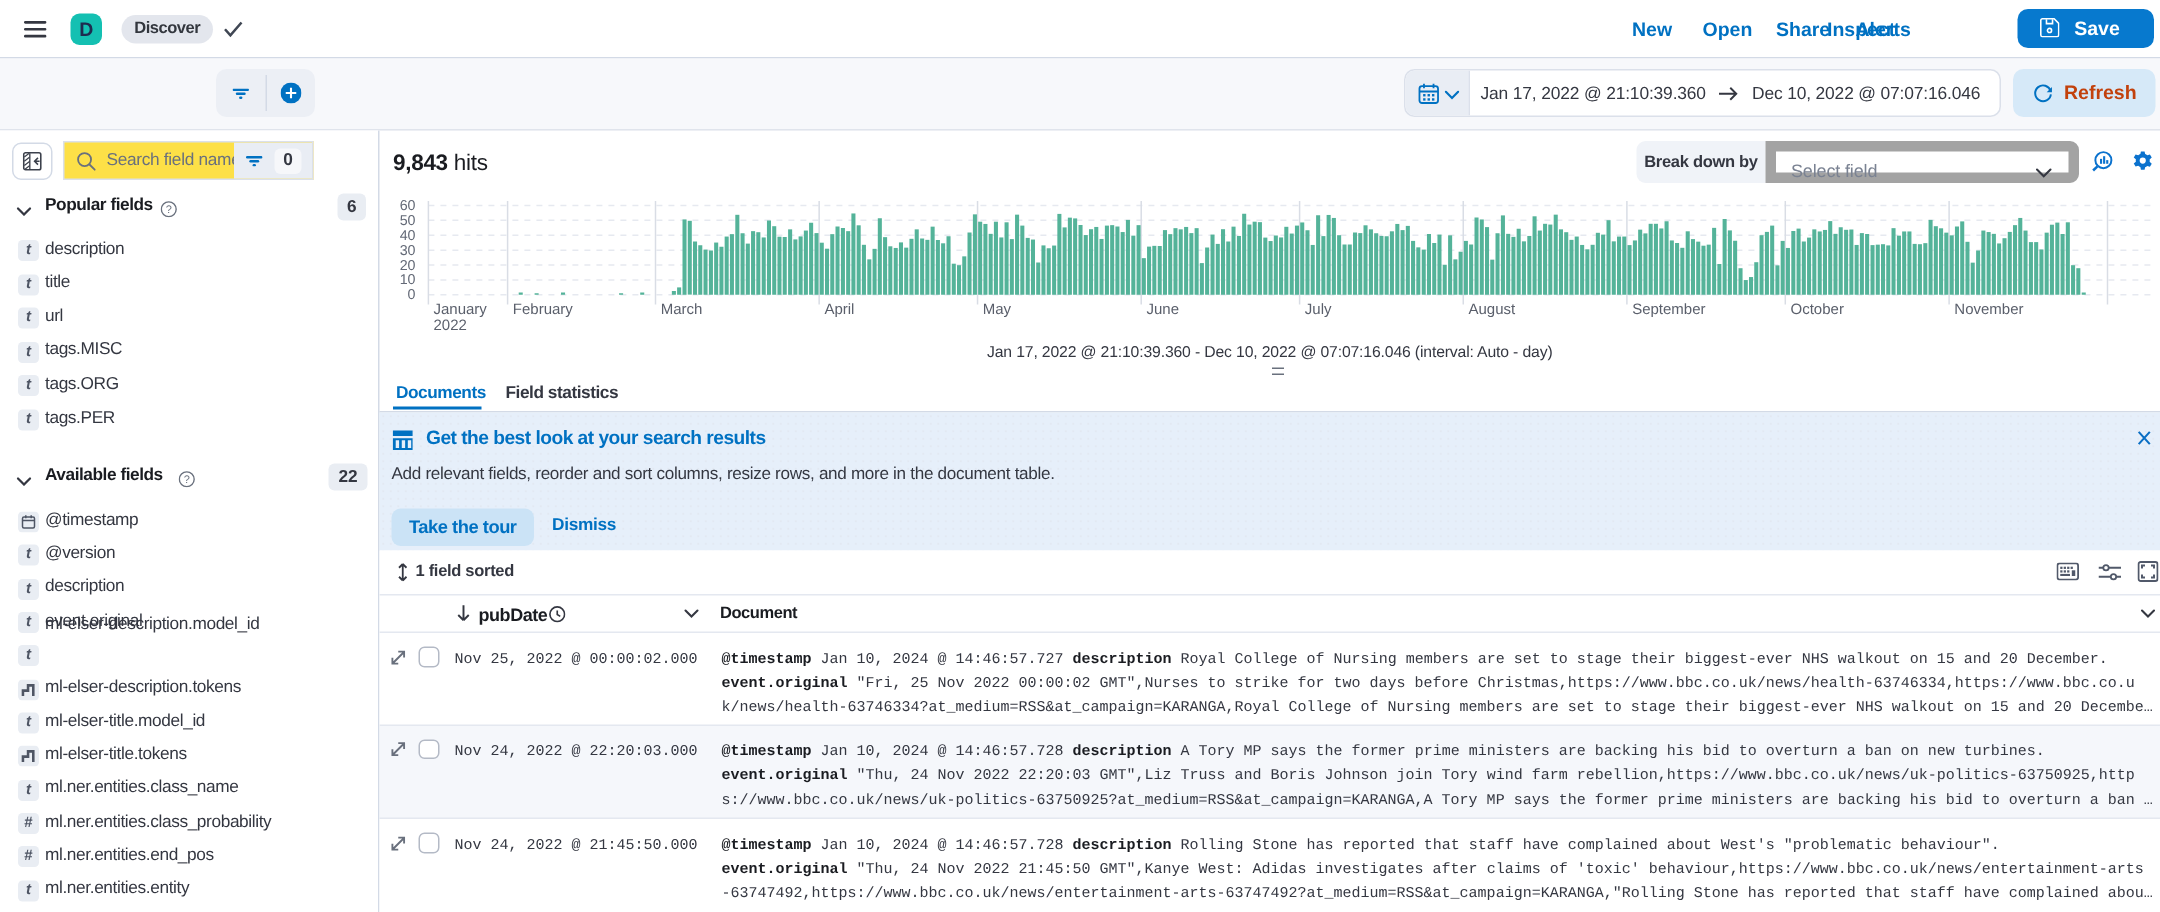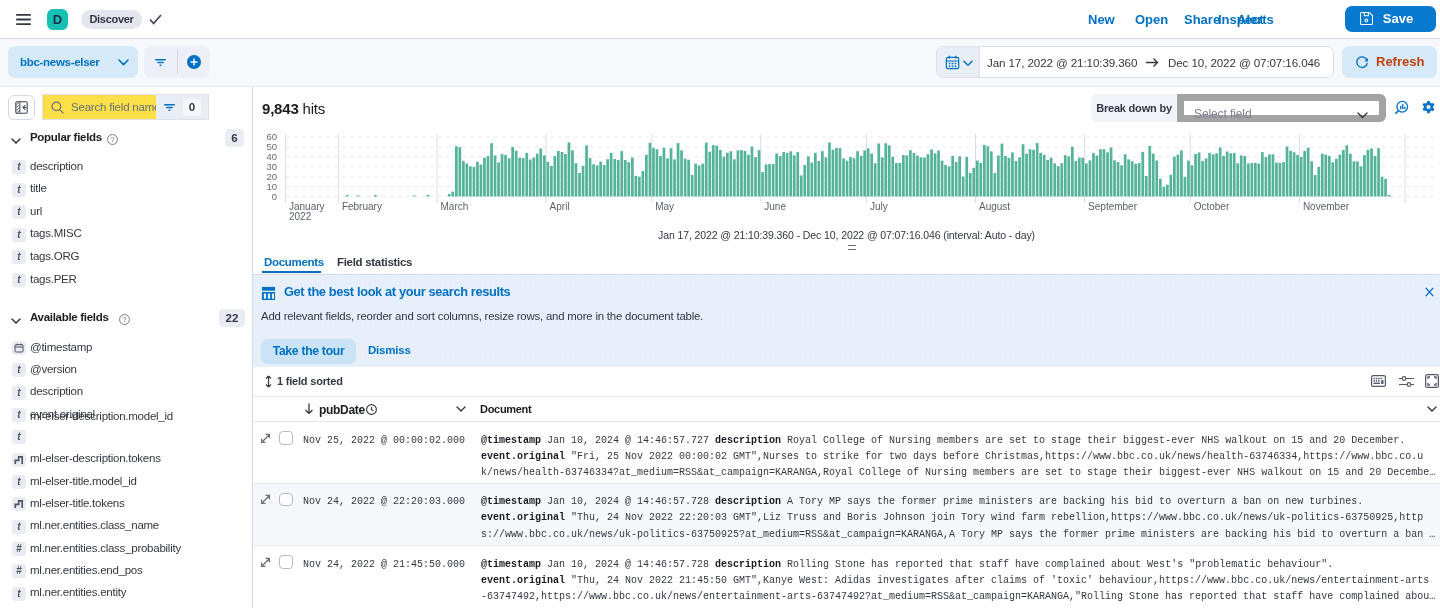--- a/index.html
+++ b/index.html
@@ -36,25 +36,20 @@
           <path d="M2 .65h9.6L15.35 4.4V14a1.35 1.35 0 0 1-1.35 1.35H2A1.35 1.35 0 0 1 .65 14V2A1.35 1.35 0 0 1 2 .65z"></path>
           <path d="M5.3 1v3.6h5V1"></path>
           <circle cx="7.8" cy="10.2" r="1.7"></circle>
         </g>
       </svg>
     <span style="margin-left:15px">Save</span>
   </div>
 </div>
 
 <div class="abs" style="left:0;top:39px;width:1440px;height:48px;background:#f7f8fb;border-bottom:1px solid #e0e4ec">
-  <div class="abs" style="left:8px;top:7px;width:130px;height:32px;background:#d6e9f8;border-radius:7px;line-height:32px;padding-left:12px;font-size:11.5px;letter-spacing:-0.3px;font-weight:bold;color:#0071c2">bbc-news-elser
-    <svg class="abs" style="right:9px;top:13px" width="11" height="7" viewBox="0 0 11 7">
-        <path d="M1 1l4.5 4.5L10 1" fill="none" stroke="#0071c2" stroke-width="1.6" stroke-linecap="round"></path>
-      </svg>
-  </div>
   <div class="abs" style="left:144px;top:7px;width:66px;height:32px;background:#eceff5;border-radius:7px">
     <div class="abs" style="left:33px;top:4px;width:1px;height:24px;background:#d3dae6"></div>
     <svg class="abs" style="left:11px;top:13px" width="11" height="7" viewBox="0 0 11 7">
         <g fill="#0071c2">
           <rect x="0" y="0" width="11" height="1.6" rx=".8"></rect>
           <rect x="2.2" y="2.7" width="6.6" height="1.6" rx=".8"></rect>
           <rect x="4.4" y="5.4" width="2.2" height="1.6" rx=".8"></rect>
         </g>
       </svg>
     <svg class="abs" style="left:43px;top:9px" width="14" height="14" viewBox="0 0 14 14">

